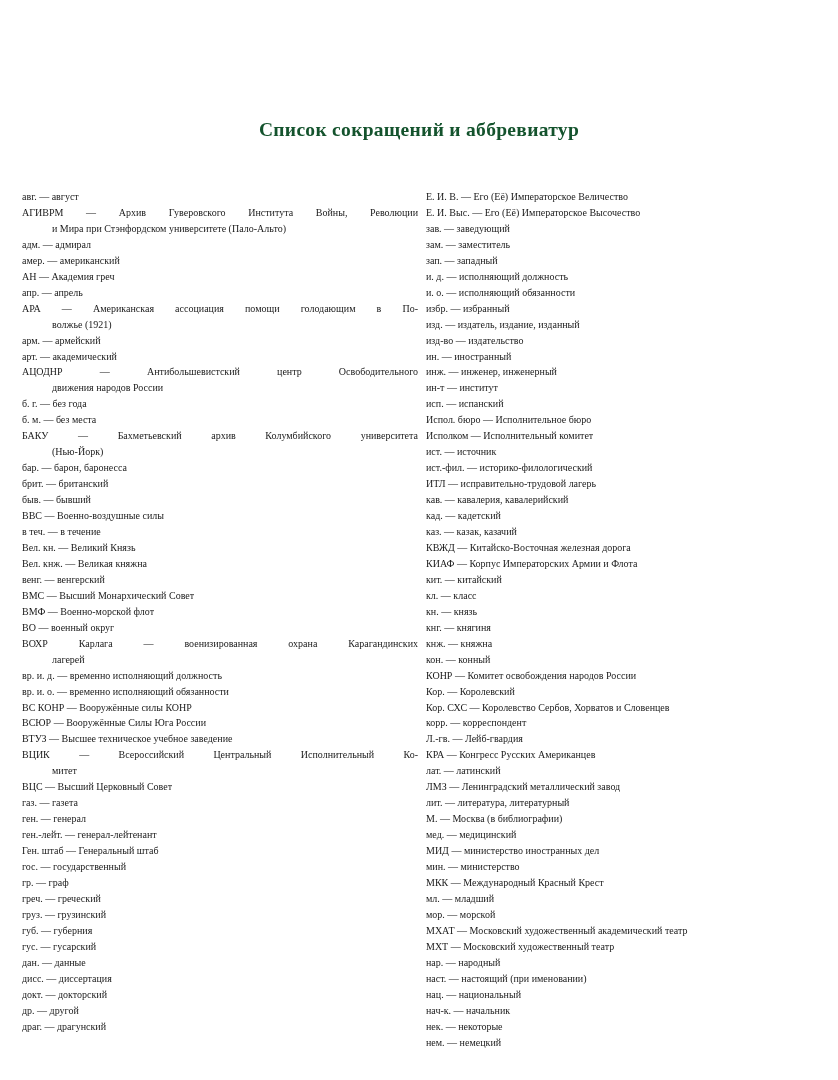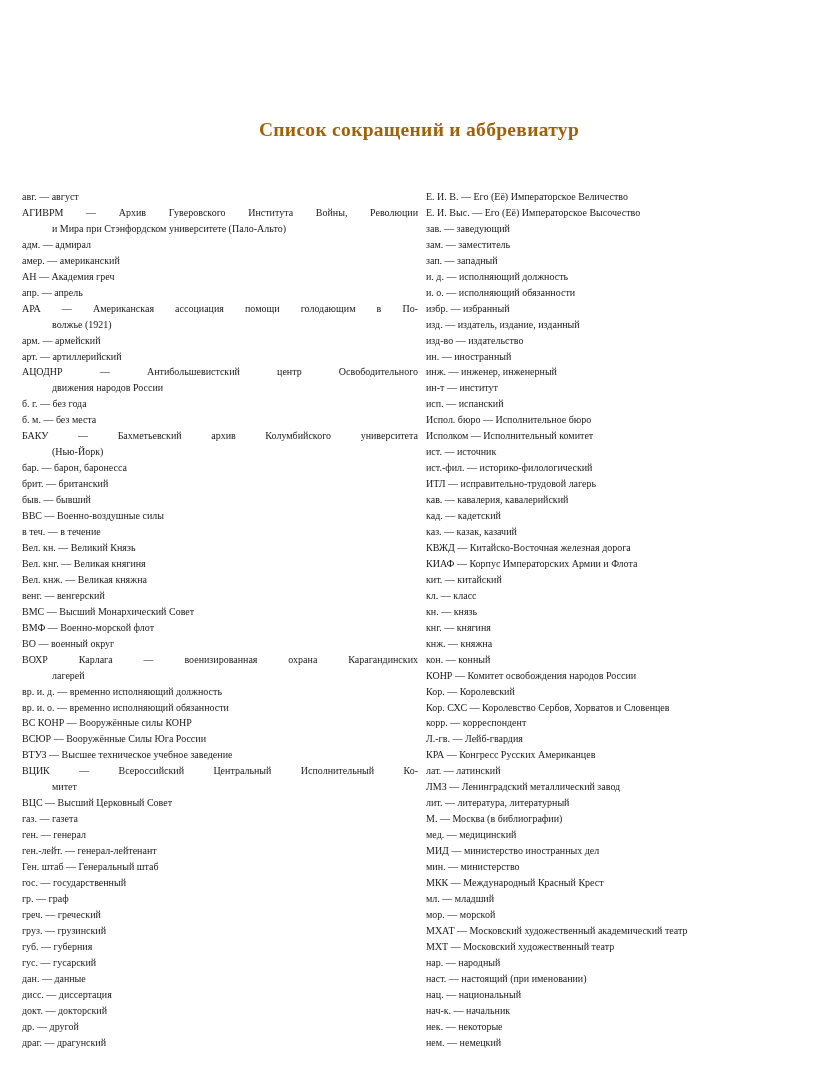--- a/index.html
+++ b/index.html
@@ -15,21 +15,21 @@
   .title {
     position: absolute;
     top: 119px;
     left: 0;
     width: 838px;
     margin: 0;
     text-align: center;
     font-size: 19.5px;
     font-weight: bold;
     letter-spacing: 0.3px;
-    color: #a16207;
+    color: #14532d;
   }
   .cols { position: absolute; top: 189px; left: 0; width: 838px; }
   .col {
     position: absolute;
     top: 0;
     font-size: 10px;
     line-height: 15.95px;
   }
   .col-left  { left: 22px;  width: 396px; }
   .col-right { left: 426px; width: 404px; }
@@ -67,21 +67,21 @@
           <span class="line">апр. — апрель</span>
         </p>
         <p class="entry">
           <span class="line just">АРА — Американская ассоциация помощи голодающим в По-</span>
           <span class="line cont">волжье (1921)</span>
         </p>
         <p class="entry">
           <span class="line">арм. — армейский</span>
         </p>
         <p class="entry">
-          <span class="line">арт. — артиллерийский</span>
+          <span class="line">арт. — академический</span>
         </p>
         <p class="entry">
           <span class="line just">АЦОДНР — Антибольшевистский центр Освободительного</span>
           <span class="line cont">движения народов России</span>
         </p>
         <p class="entry">
           <span class="line">б. г. — без года</span>
         </p>
         <p class="entry">
           <span class="line">б. м. — без места</span>
@@ -100,23 +100,20 @@
           <span class="line">быв. — бывший</span>
         </p>
         <p class="entry">
           <span class="line">ВВС — Военно-воздушные силы</span>
         </p>
         <p class="entry">
           <span class="line">в теч. — в течение</span>
         </p>
         <p class="entry">
           <span class="line">Вел. кн. — Великий Князь</span>
-        </p>
-        <p class="entry">
-          <span class="line">Вел. кнг. — Великая княгиня</span>
         </p>
         <p class="entry">
           <span class="line">Вел. кнж. — Великая княжна</span>
         </p>
         <p class="entry">
           <span class="line">венг. — венгерский</span>
         </p>
         <p class="entry">
           <span class="line">ВМС — Высший Монархический Совет</span>
         </p>

